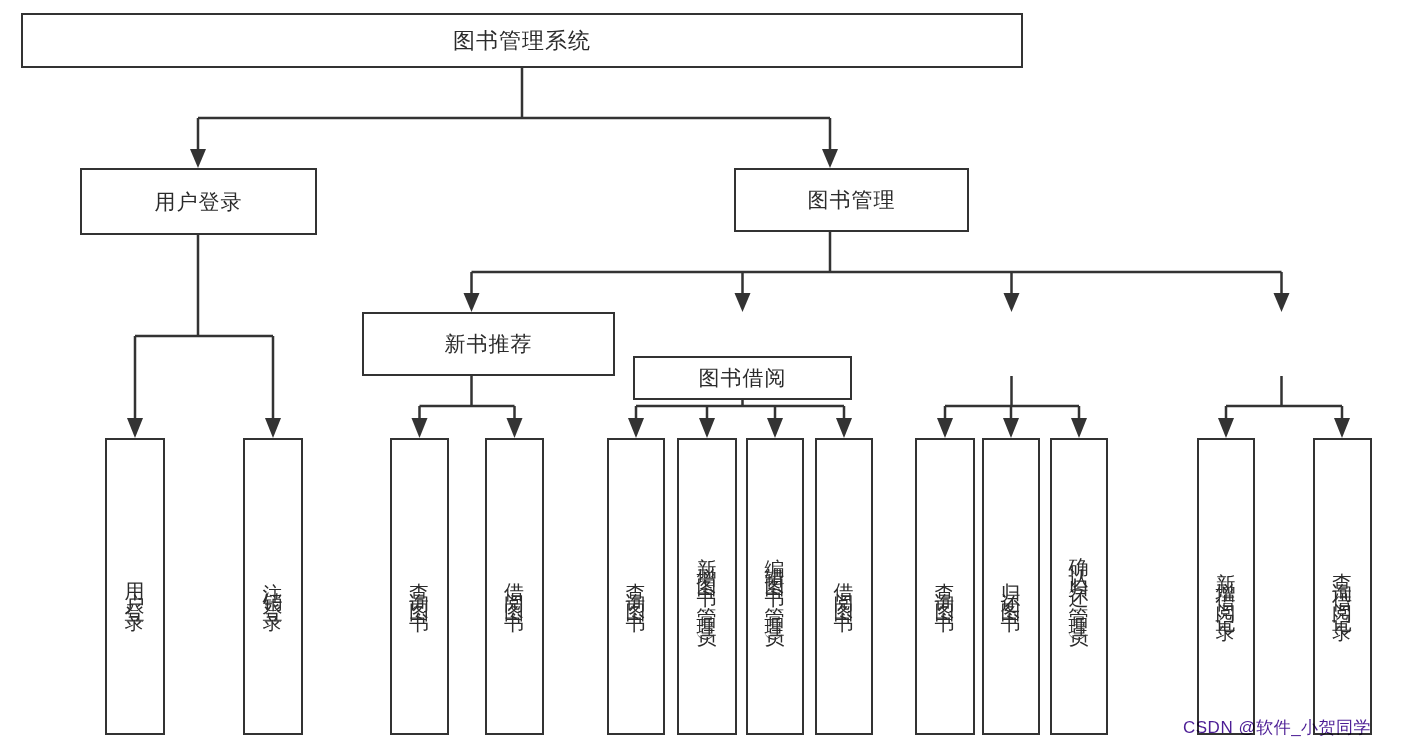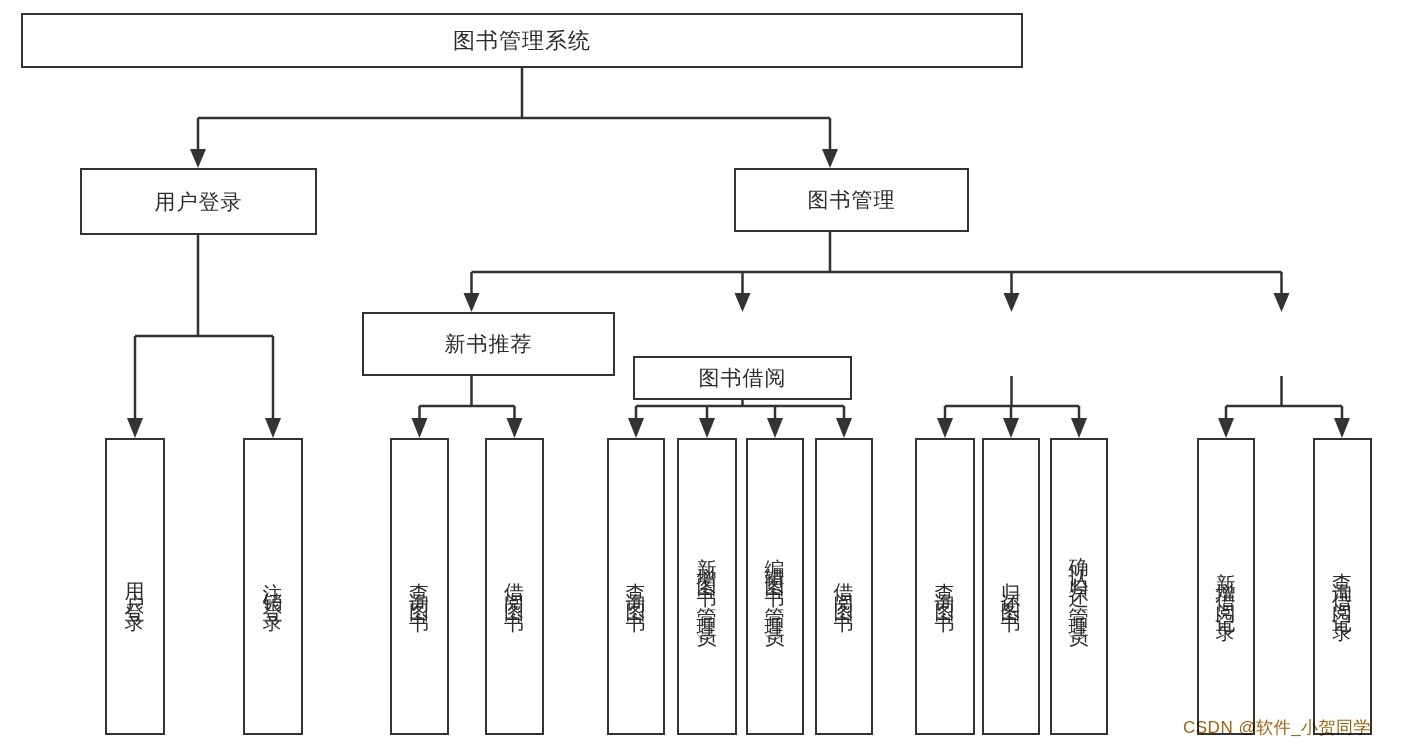--- a/index.html
+++ b/index.html
@@ -53,21 +53,21 @@
     line-height: 1;
     color: #2b2b2b;
     white-space: nowrap;
   }
   .watermark {
     position: absolute;
     left: 1183px;
     top: 716px;
     font-size: 17px;
     letter-spacing: 0.5px;
-    color: #a16207;
+    color: #4c1d95;
     mix-blend-mode: multiply;
     z-index: 5;
     white-space: nowrap;
   }
 </style>
 </head>
 <body>
 
 <div class="canvas">
 

